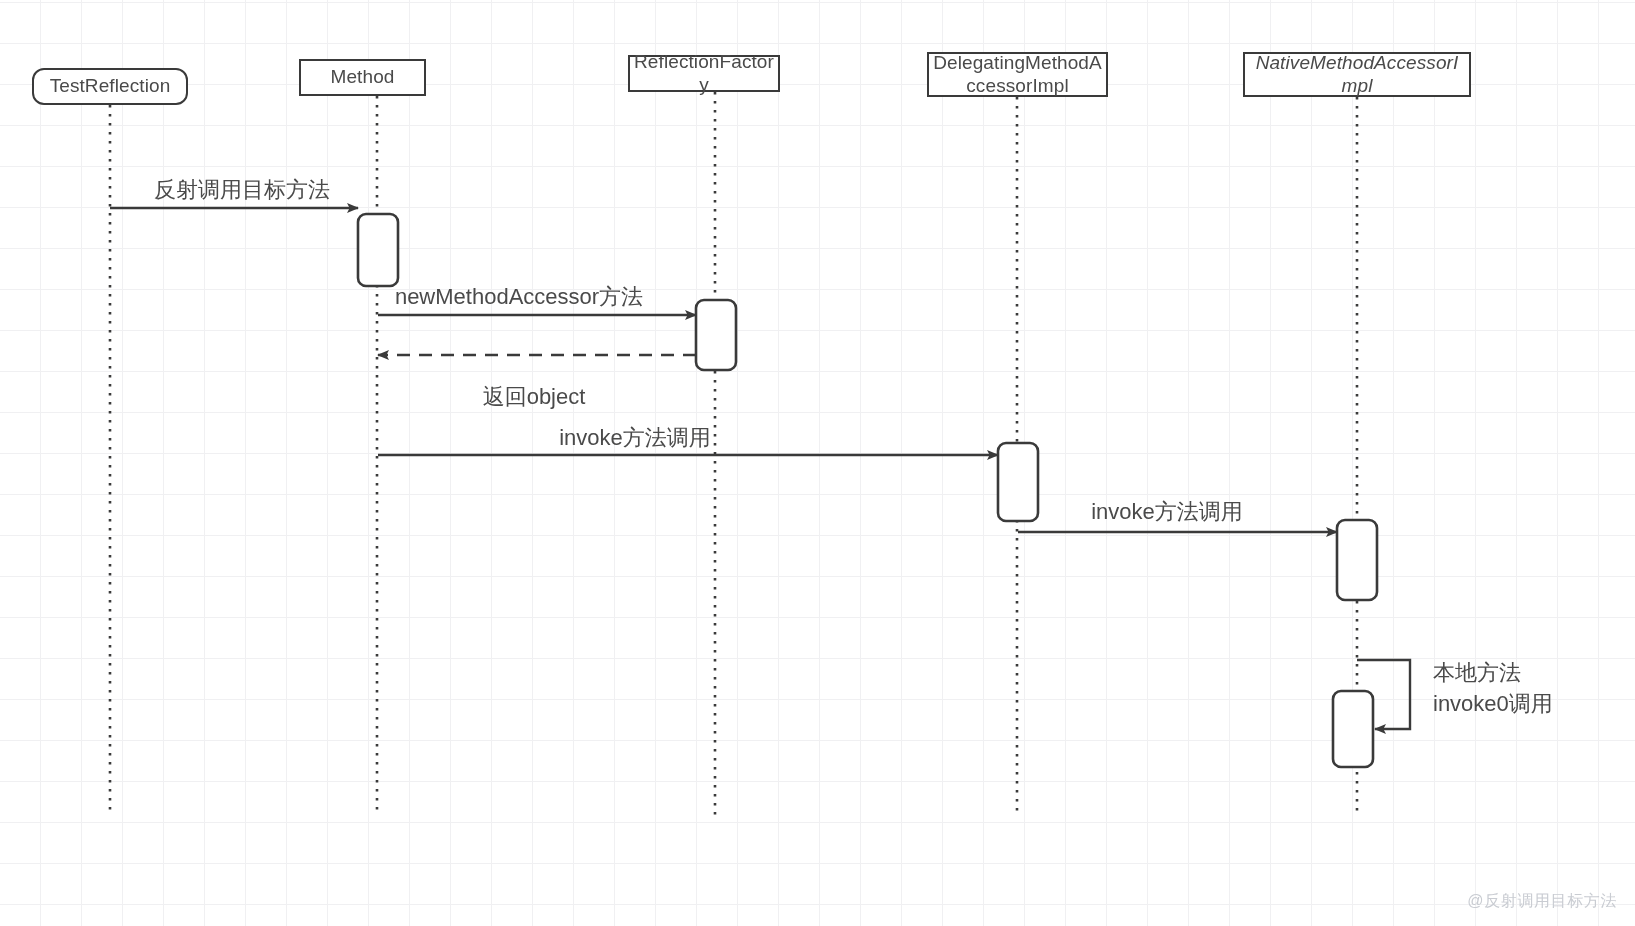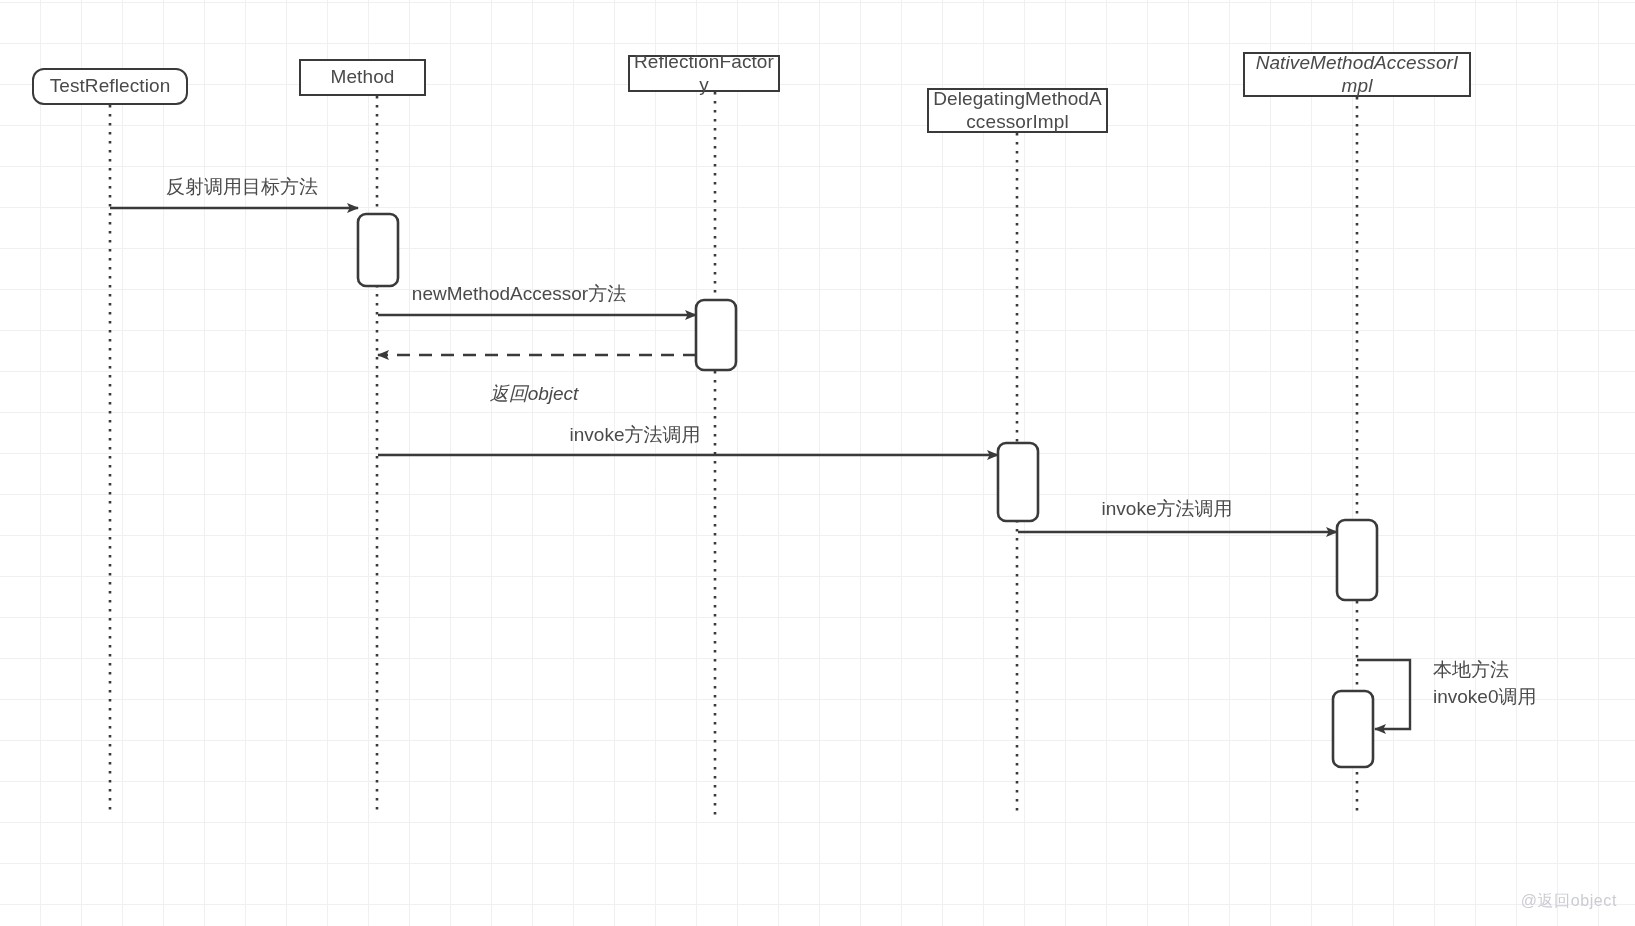--- a/index.html
+++ b/index.html
@@ -41,21 +41,21 @@
     text-align: center;
     display: flex;
     align-items: center;
     justify-content: center;
     letter-spacing: 0.1px;
     z-index: 5;
   }
   .msg-label {
     position: absolute;
     color: #4a4a4a;
-    font-size: 19px;
+    font-size: 22px;
     line-height: 1.42;
     white-space: pre;
     z-index: 6;
   }
   .msg-label.center {
     text-align: center;
     transform: translateX(-50%);
   }
   .msg-label.left {
     text-align: left;
@@ -111,30 +111,30 @@
   <div id="participants">
       <div class="participant-box" style="left: 32px; top: 68px; width: 156px; height: 37px; border-radius: 12px;">
         <span style="display: block; padding: 0px 3px; word-break: break-all;">TestReflection</span>
       </div>
       <div class="participant-box" style="left: 299px; top: 59px; width: 127px; height: 37px;">
         <span style="display: block; padding: 0px 3px; word-break: break-all;">Method</span>
       </div>
       <div class="participant-box" style="left: 628px; top: 55px; width: 152px; height: 37px;">
         <span style="display: block; padding: 0px 3px; word-break: break-all;">ReflectionFactory</span>
       </div>
-      <div class="participant-box" style="left: 927px; top: 52px; width: 181px; height: 45px; margin-top: 36px;">
+      <div class="participant-box" style="left: 927px; top: 52px; width: 181px; height: 45px;">
         <span style="display: block; padding: 0px 3px; word-break: break-all;">DelegatingMethodAccessorImpl</span>
       </div>
       <div class="participant-box" style="left: 1243px; top: 52px; width: 228px; height: 45px;">
         <span style="display: block; padding: 0px 10px; word-break: break-all; font-style: italic;">NativeMethodAccessorImpl</span>
       </div>
     </div>
   <div id="labels">
       <div class="msg-label center" style="left: 242px; top: 174px;">反射调用目标方法</div>
       <div class="msg-label center" style="left: 519px; top: 281px;">newMethodAccessor方法</div>
-      <div class="msg-label center" style="left: 534px; top: 381px; font-style: italic;">返回object</div>
+      <div class="msg-label center" style="left: 534px; top: 381px;">返回object</div>
       <div class="msg-label center" style="left: 635px; top: 422px;">invoke方法调用</div>
       <div class="msg-label center" style="left: 1167px; top: 496px;">invoke方法调用</div>
       <div class="msg-label left" style="left: 1433px; top: 657px;"><div>本地方法</div><div>invoke0调用</div></div>
     </div>
 
-  <div class="watermark">@返回object</div>
+  <div class="watermark">@反射调用目标方法</div>
 </div>
 
 </body></html>

